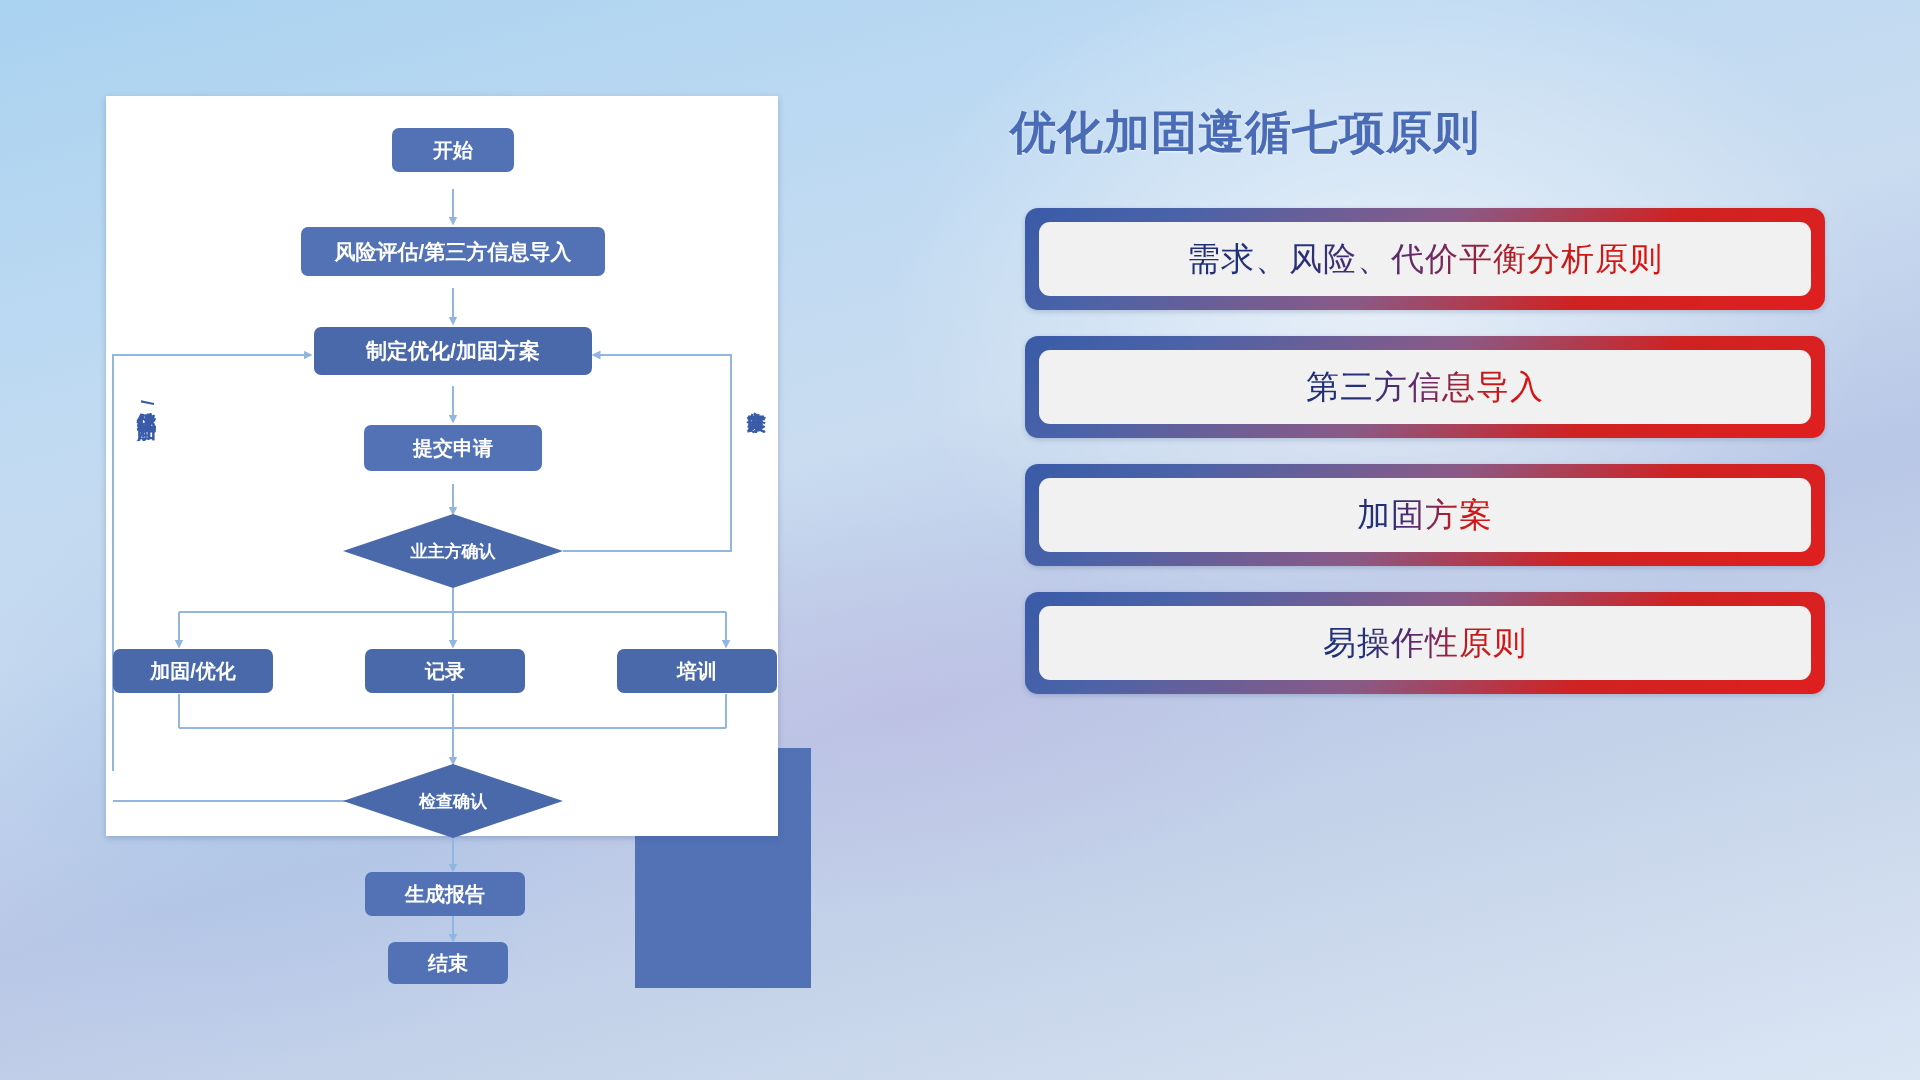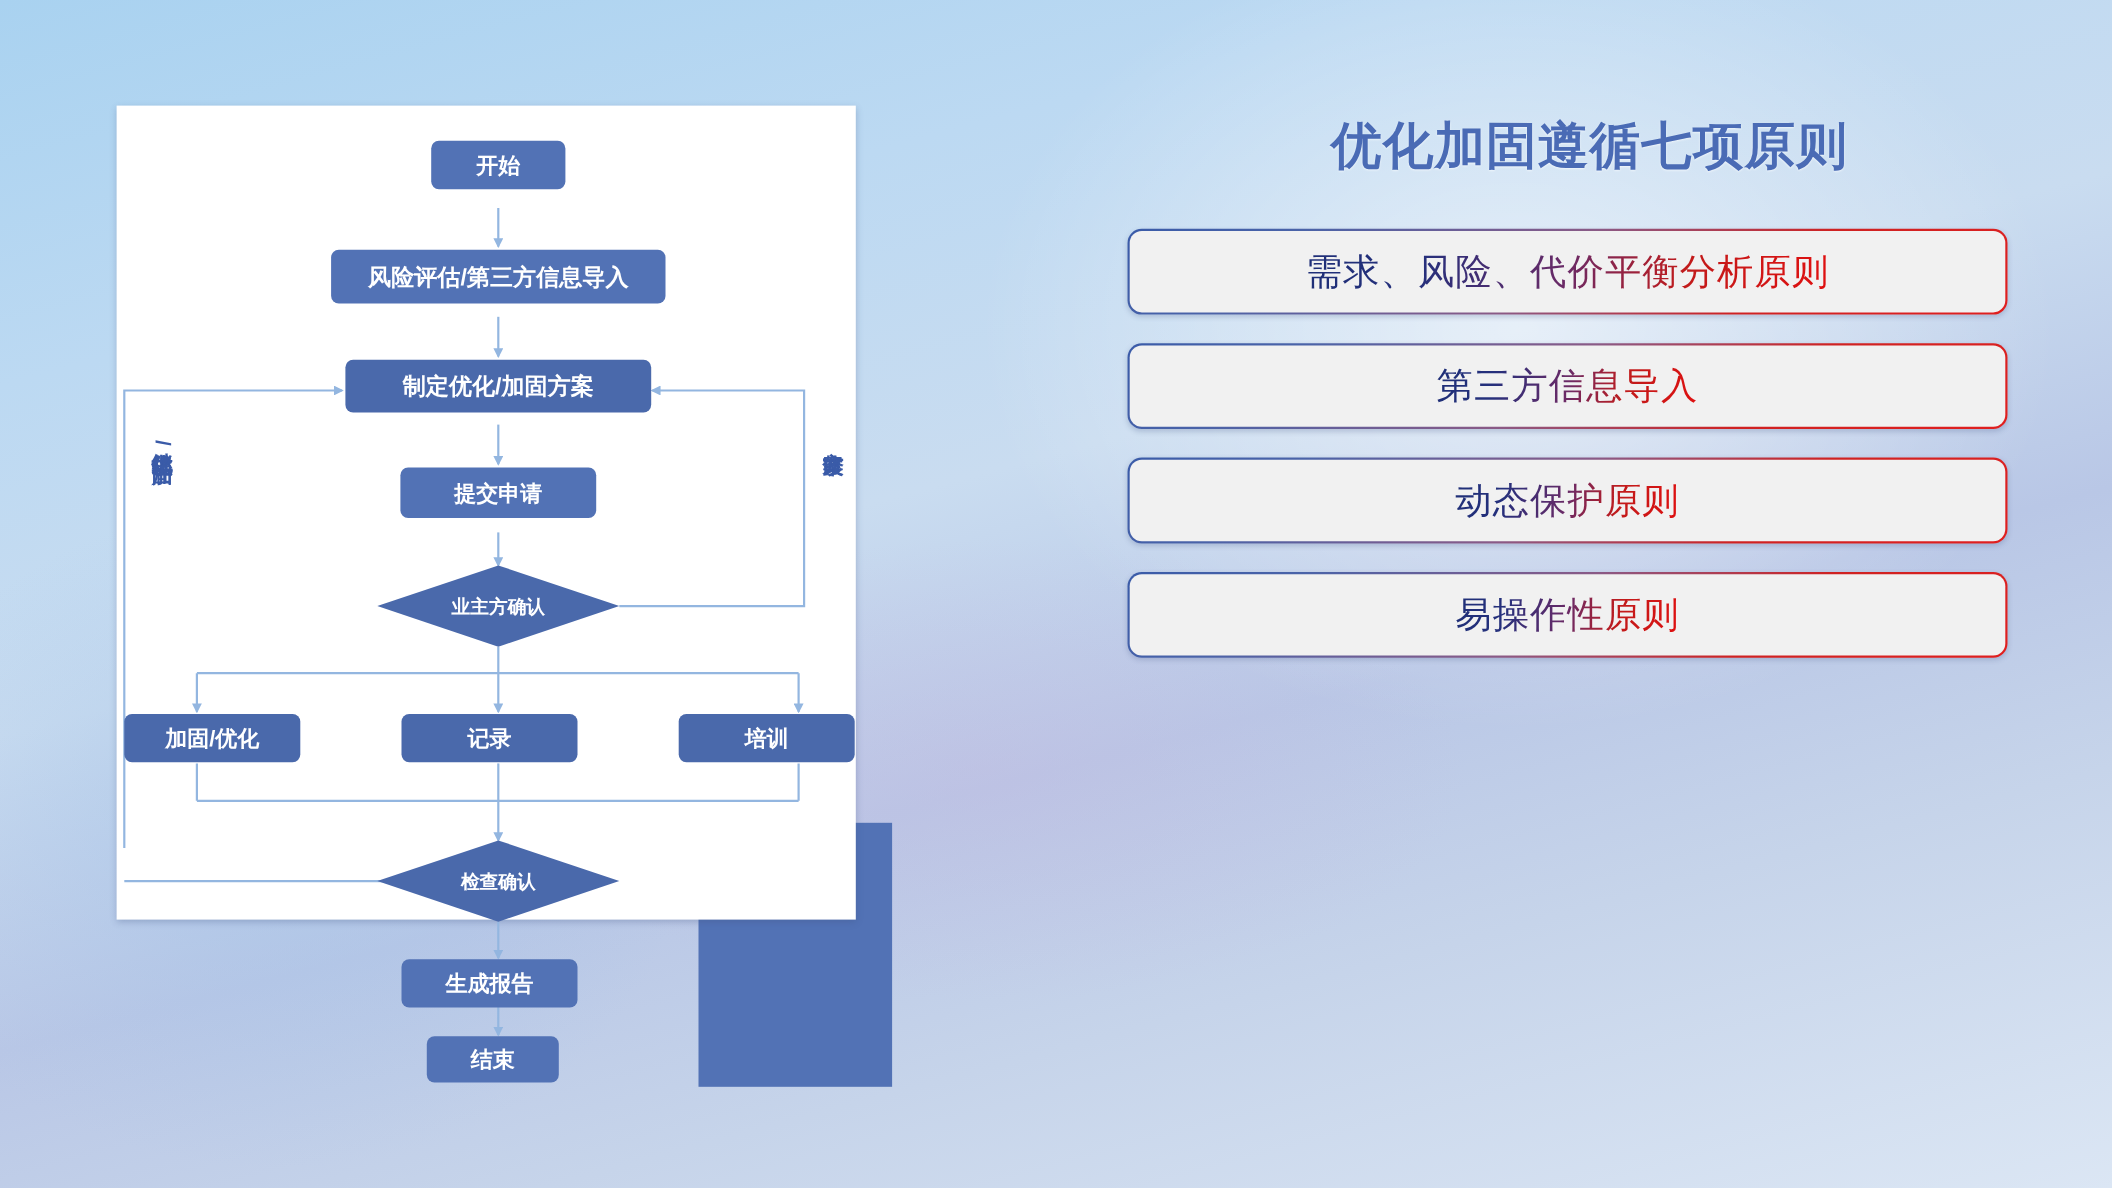--- a/index.html
+++ b/index.html
@@ -57,42 +57,41 @@
     top: 86px;
     width: 870px;
     height: 930px;
     z-index: 3;
   }
   #page-title {
     position: absolute;
     left: 0;
     top: 16px;
     width: 870px;
-    text-align: center;
     font-size: 46px;
     font-weight: bold;
     letter-spacing: 1px;
     color: #4a6bb5;
     text-shadow: 0 1px 2px rgba(255,255,255,0.65);
     white-space: nowrap;
   }
 
   #principle-list {
     position: absolute;
     left: 15px;
     top: 122px;
     width: 800px;
   }
 
   .principle-item {
     position: relative;
     height: 74px;
     margin-bottom: 26px;
     border-radius: 13px;
-    padding: 2px;
+    padding: 14px;
     background: linear-gradient(140deg, #3a5ba8 0%, #4a63a8 18%, #8a5a86 48%, #cf2222 72%, #e01f1f 100%);
     box-shadow: 0 2px 5px rgba(70,90,140,0.25);
   }
   .principle-inner {
     height: 100%;
     border-radius: 11px;
     background: #f1f1f1;
     display: flex;
     align-items: center;
     justify-content: center;
@@ -234,21 +233,21 @@
 
 
       <div class="principle-item">
         <div class="principle-inner">
           <span class="principle-label">第三方信息导入</span>
         </div>
       </div>
 
       <div class="principle-item">
         <div class="principle-inner">
-          <span class="principle-label">动态保护原则</span>
+          <span class="principle-label">加固方案</span>
         </div>
       </div>
 
 
       <div class="principle-item">
         <div class="principle-inner">
           <span class="principle-label">易操作性原则</span>
         </div>
       </div>
 

